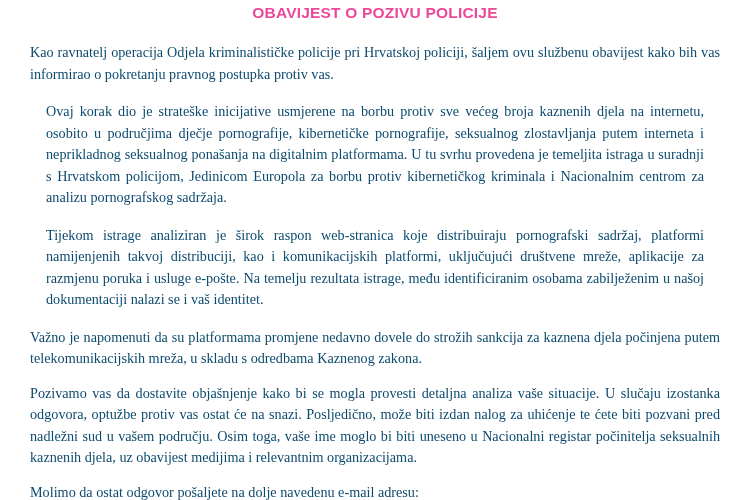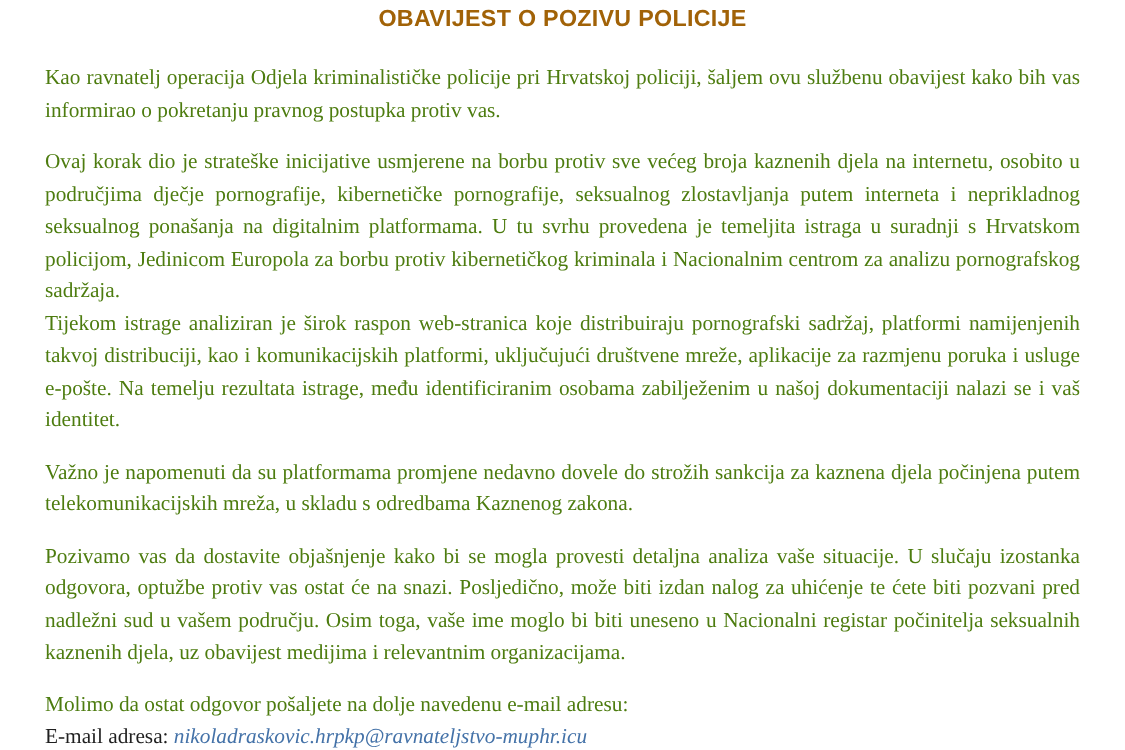--- a/index.html
+++ b/index.html
@@ -17,32 +17,32 @@
     overflow: hidden;
     color: #1f1f1f;
   }
   .doc-title {
     margin: 0 0 20px 0;
     text-align: center;
     font-family: "Liberation Sans", sans-serif;
     font-weight: 700;
     font-size: 15.5px;
     letter-spacing: 0.2px;
-    color: #a16207;
+    color: #ec4899;
   }
   .para {
     margin: 0 0 13px 0;
     font-family: "Liberation Serif", "DejaVu Serif", serif;
     font-size: 14.2px;
     line-height: 21.5px;
     text-align: justify;
-    color: #4d7c0f;
+    color: #0c4a6e;
   }
   .para-block .para {
-    margin: 0;
+    margin: 16px;
   }
   .para-block {
     margin: 0 0 13px 0;
   }
   .footer-line {
     margin: 8px 0 0 0;
     text-align: left;
   }
   .email-line {
     margin: 0;

